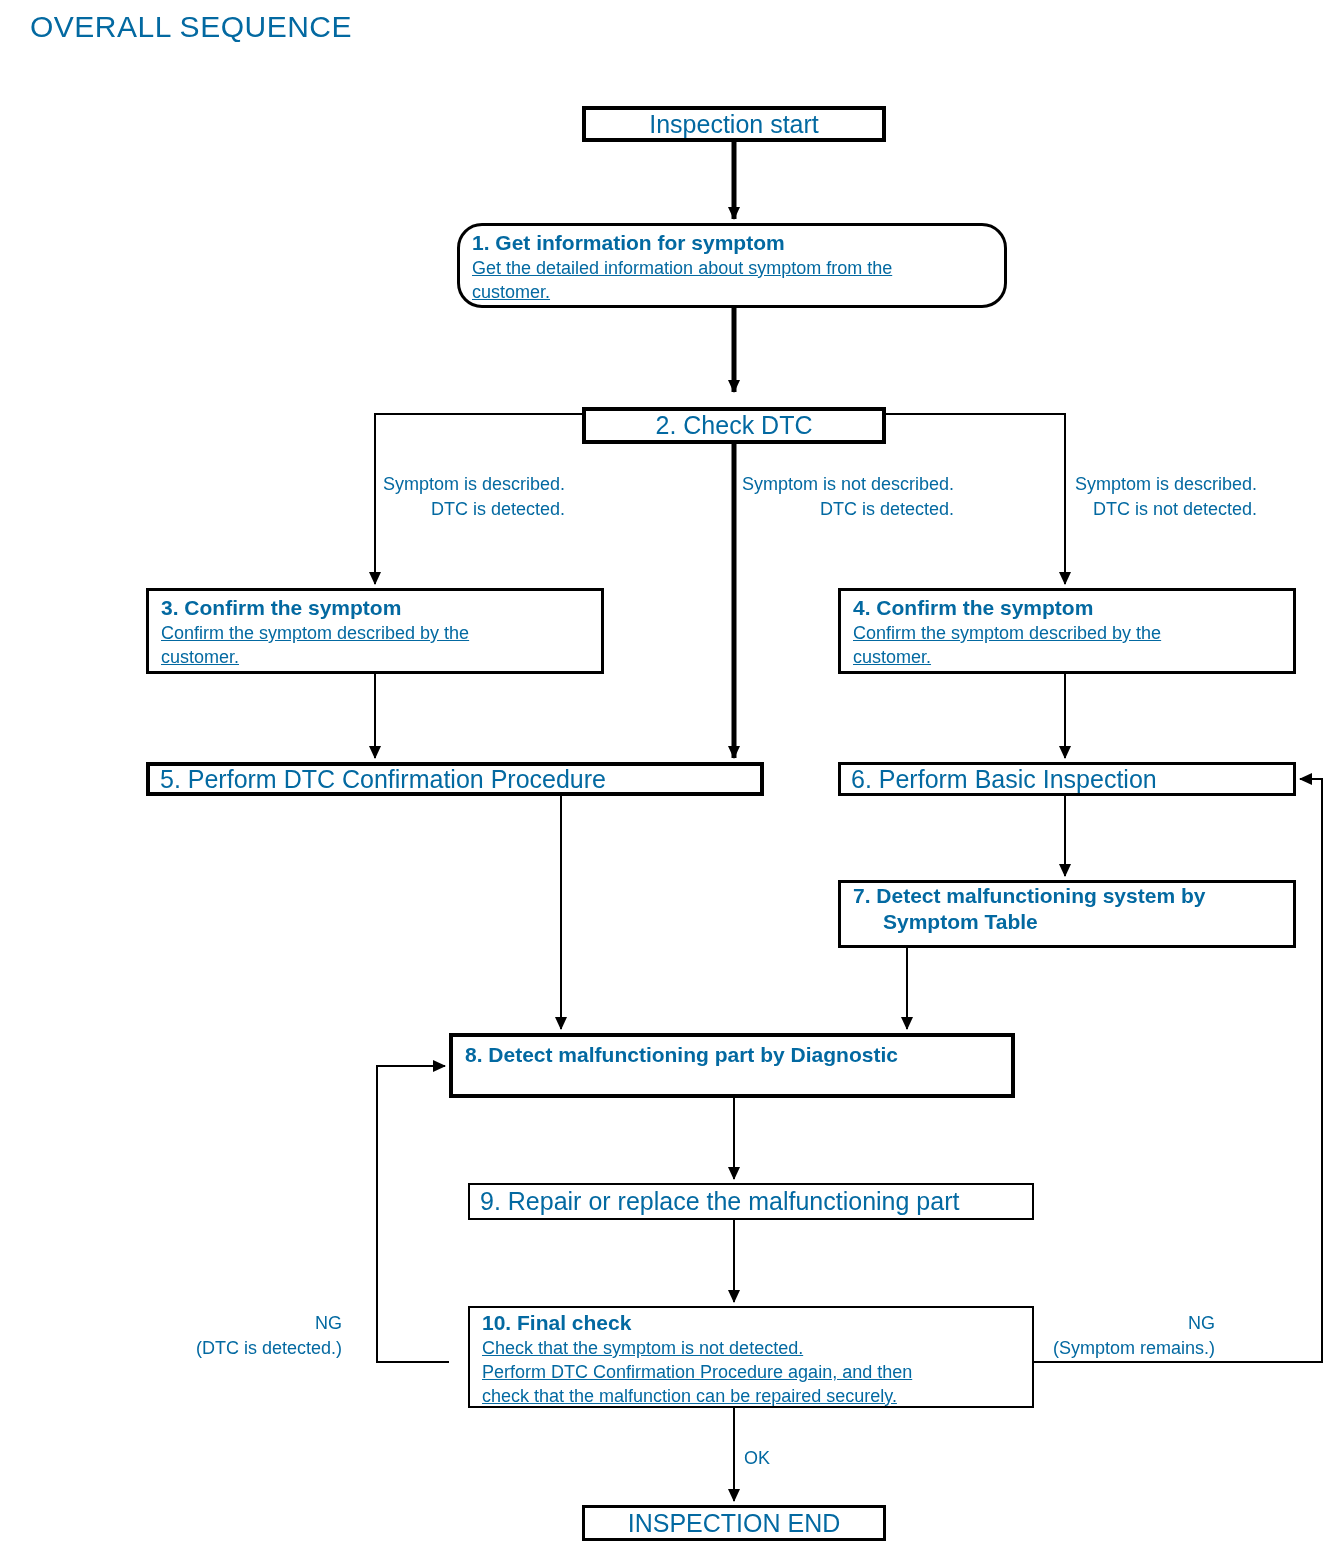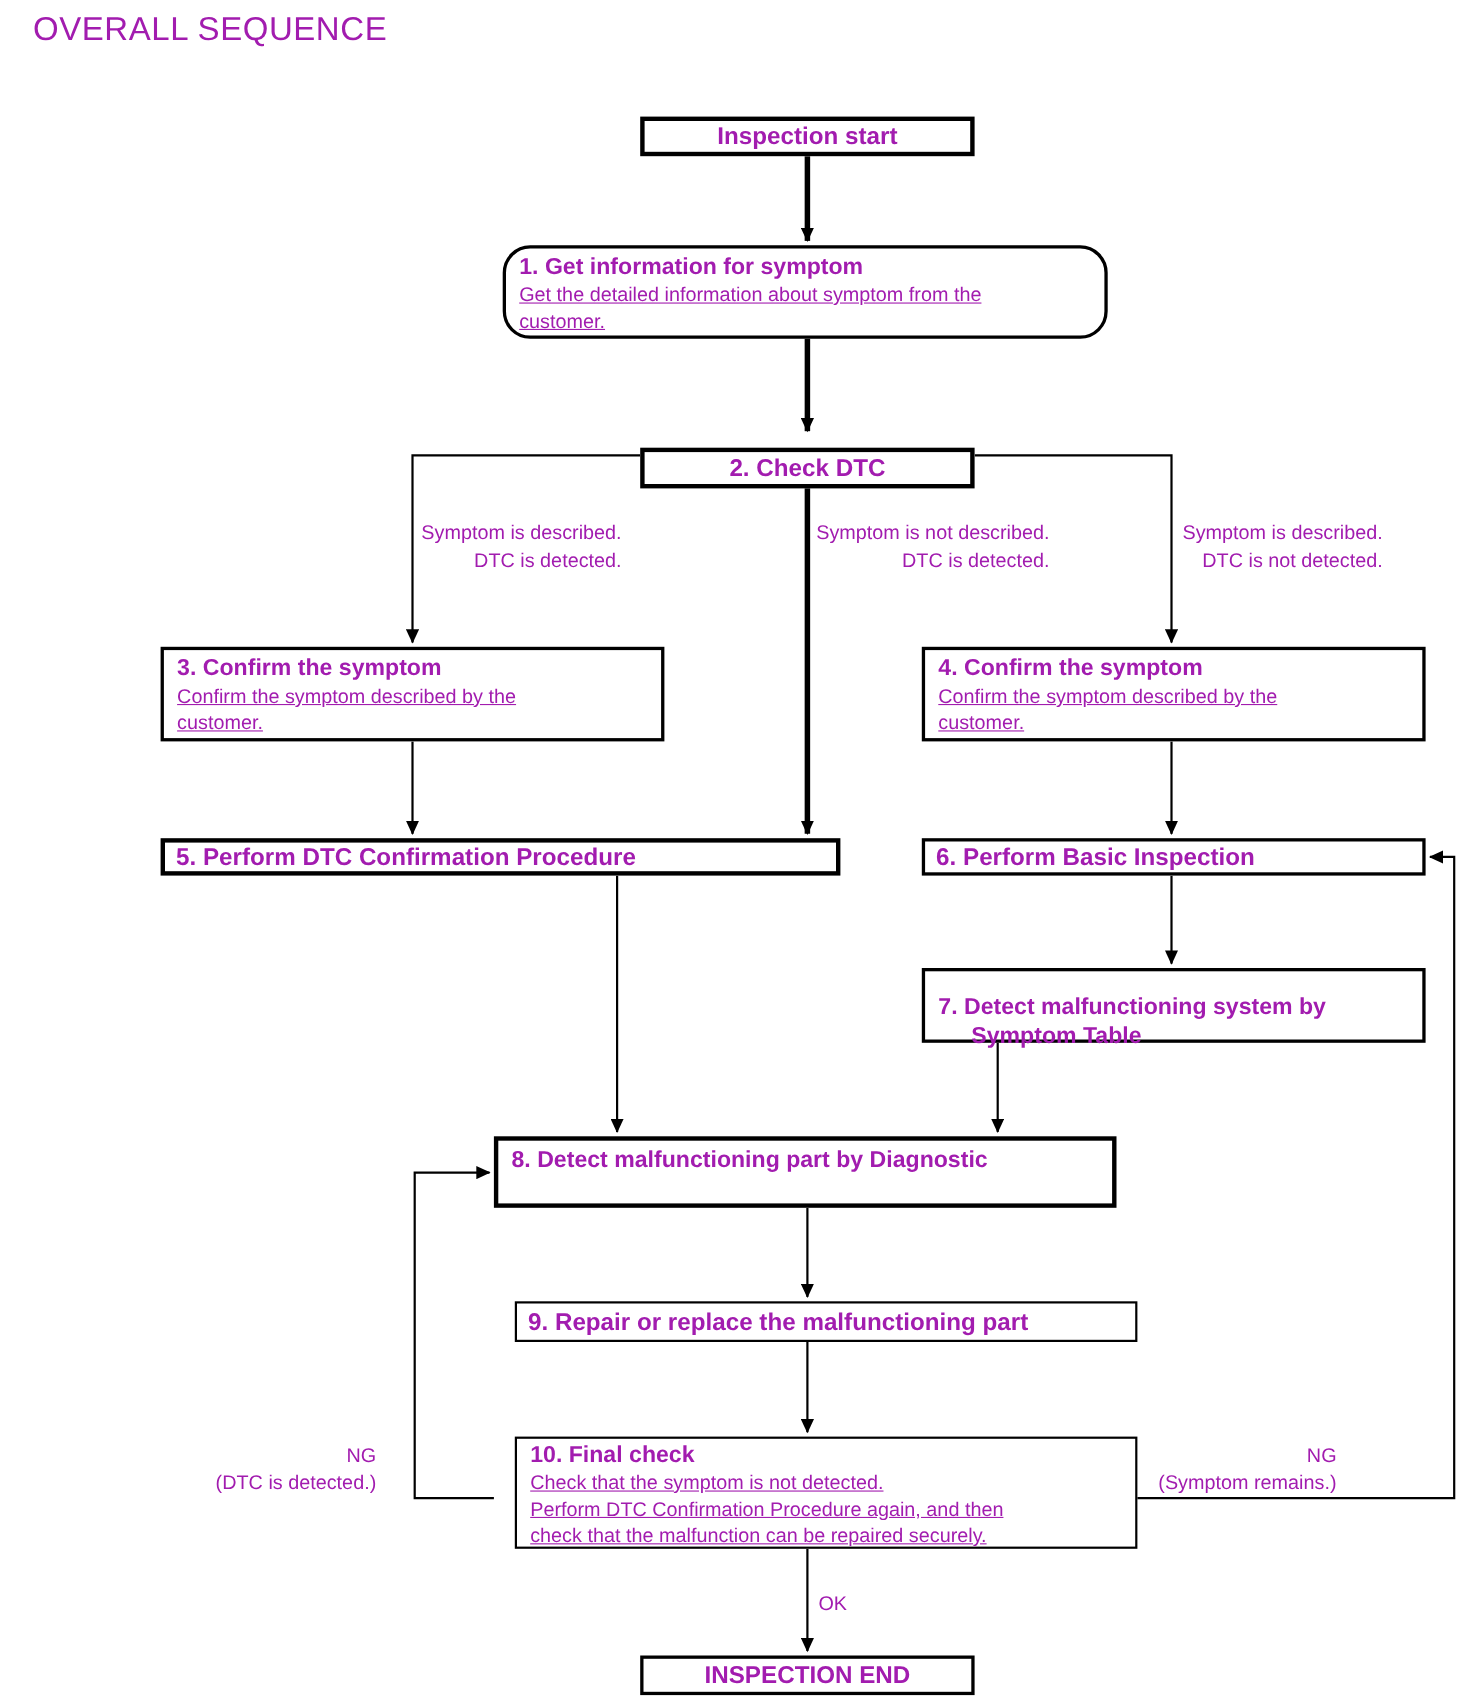--- a/index.html
+++ b/index.html
@@ -1,38 +1,38 @@
 <!DOCTYPE html>
 <html><head>
 <meta charset="utf-8">
 <style>
   html,body{margin:0;padding:0;background:#ffffff;}
   #canvas{
     position:relative;
     width:1344px;height:1552px;
     background:#ffffff;
     font-family:"Liberation Sans", sans-serif;
-    color:#a21caf;
+    color:#0369a1;
   }
   #page-title{
     position:absolute;left:30px;top:10px;
     font-size:30px;font-weight:400;letter-spacing:0.5px;
   }
   svg.wires{position:absolute;left:0;top:0;width:1344px;height:1552px;}
   svg.wires path{stroke:#000;fill:none;}
   svg.wires path.thick{stroke-width:5px;}
   svg.wires path.thin{stroke-width:2px;}
   .node{
     position:absolute;background:#fff;border:3px solid #000;
     box-sizing:border-box;
   }
   .node.center{display:flex;align-items:center;justify-content:center;}
   .node.b4{border-width:4px;}
   .node.b2{border-width:2px;margin-left:19px;}
-  .node-label{font-size:22px;font-weight:700;}
+  .node-label{font-size:25px;font-weight:400;}
   .node-title{font-size:21px;font-weight:700;line-height:26px;}
   .node-desc{font-size:18px;font-weight:400;line-height:24px;text-decoration:underline;}
   .pad{padding:4px 12px;}
   .single{display:flex;align-items:center;padding:0 10px;}
   .indent2{margin-left:30px;}
   .edge-label{
     position:absolute;font-size:18px;line-height:25px;font-weight:400;
     white-space:nowrap;
     text-align:right;
   }
@@ -94,21 +94,21 @@
   </div>
 
   <div class="node b4 single" style="left:146px;top:762px;width:618px;height:34px;">
     <span class="node-label">5. Perform DTC Confirmation Procedure</span>
   </div>
 
   <div class="node single" style="left:838px;top:762px;width:458px;height:34px;">
     <span class="node-label">6. Perform Basic Inspection</span>
   </div>
 
-  <div class="node pad" style="left:838px;top:880px;width:458px;height:68px;padding-top:20px;">
+  <div class="node pad" style="left:838px;top:880px;width:458px;height:68px;padding-top:0;">
     <div class="node-title">7. Detect malfunctioning system by</div>
     <div class="node-title indent2">Symptom Table</div>
   </div>
 
   <div class="node b4 pad" style="left:449px;top:1033px;width:566px;height:65px;padding-top:5px;">
     <div class="node-title">8. Detect malfunctioning part by Diagnostic</div>
   </div>
 
   <div class="node b2 single" style="left:449px;top:1183px;width:566px;height:37px;">
     <span class="node-label">9. Repair or replace the malfunctioning part</span>

